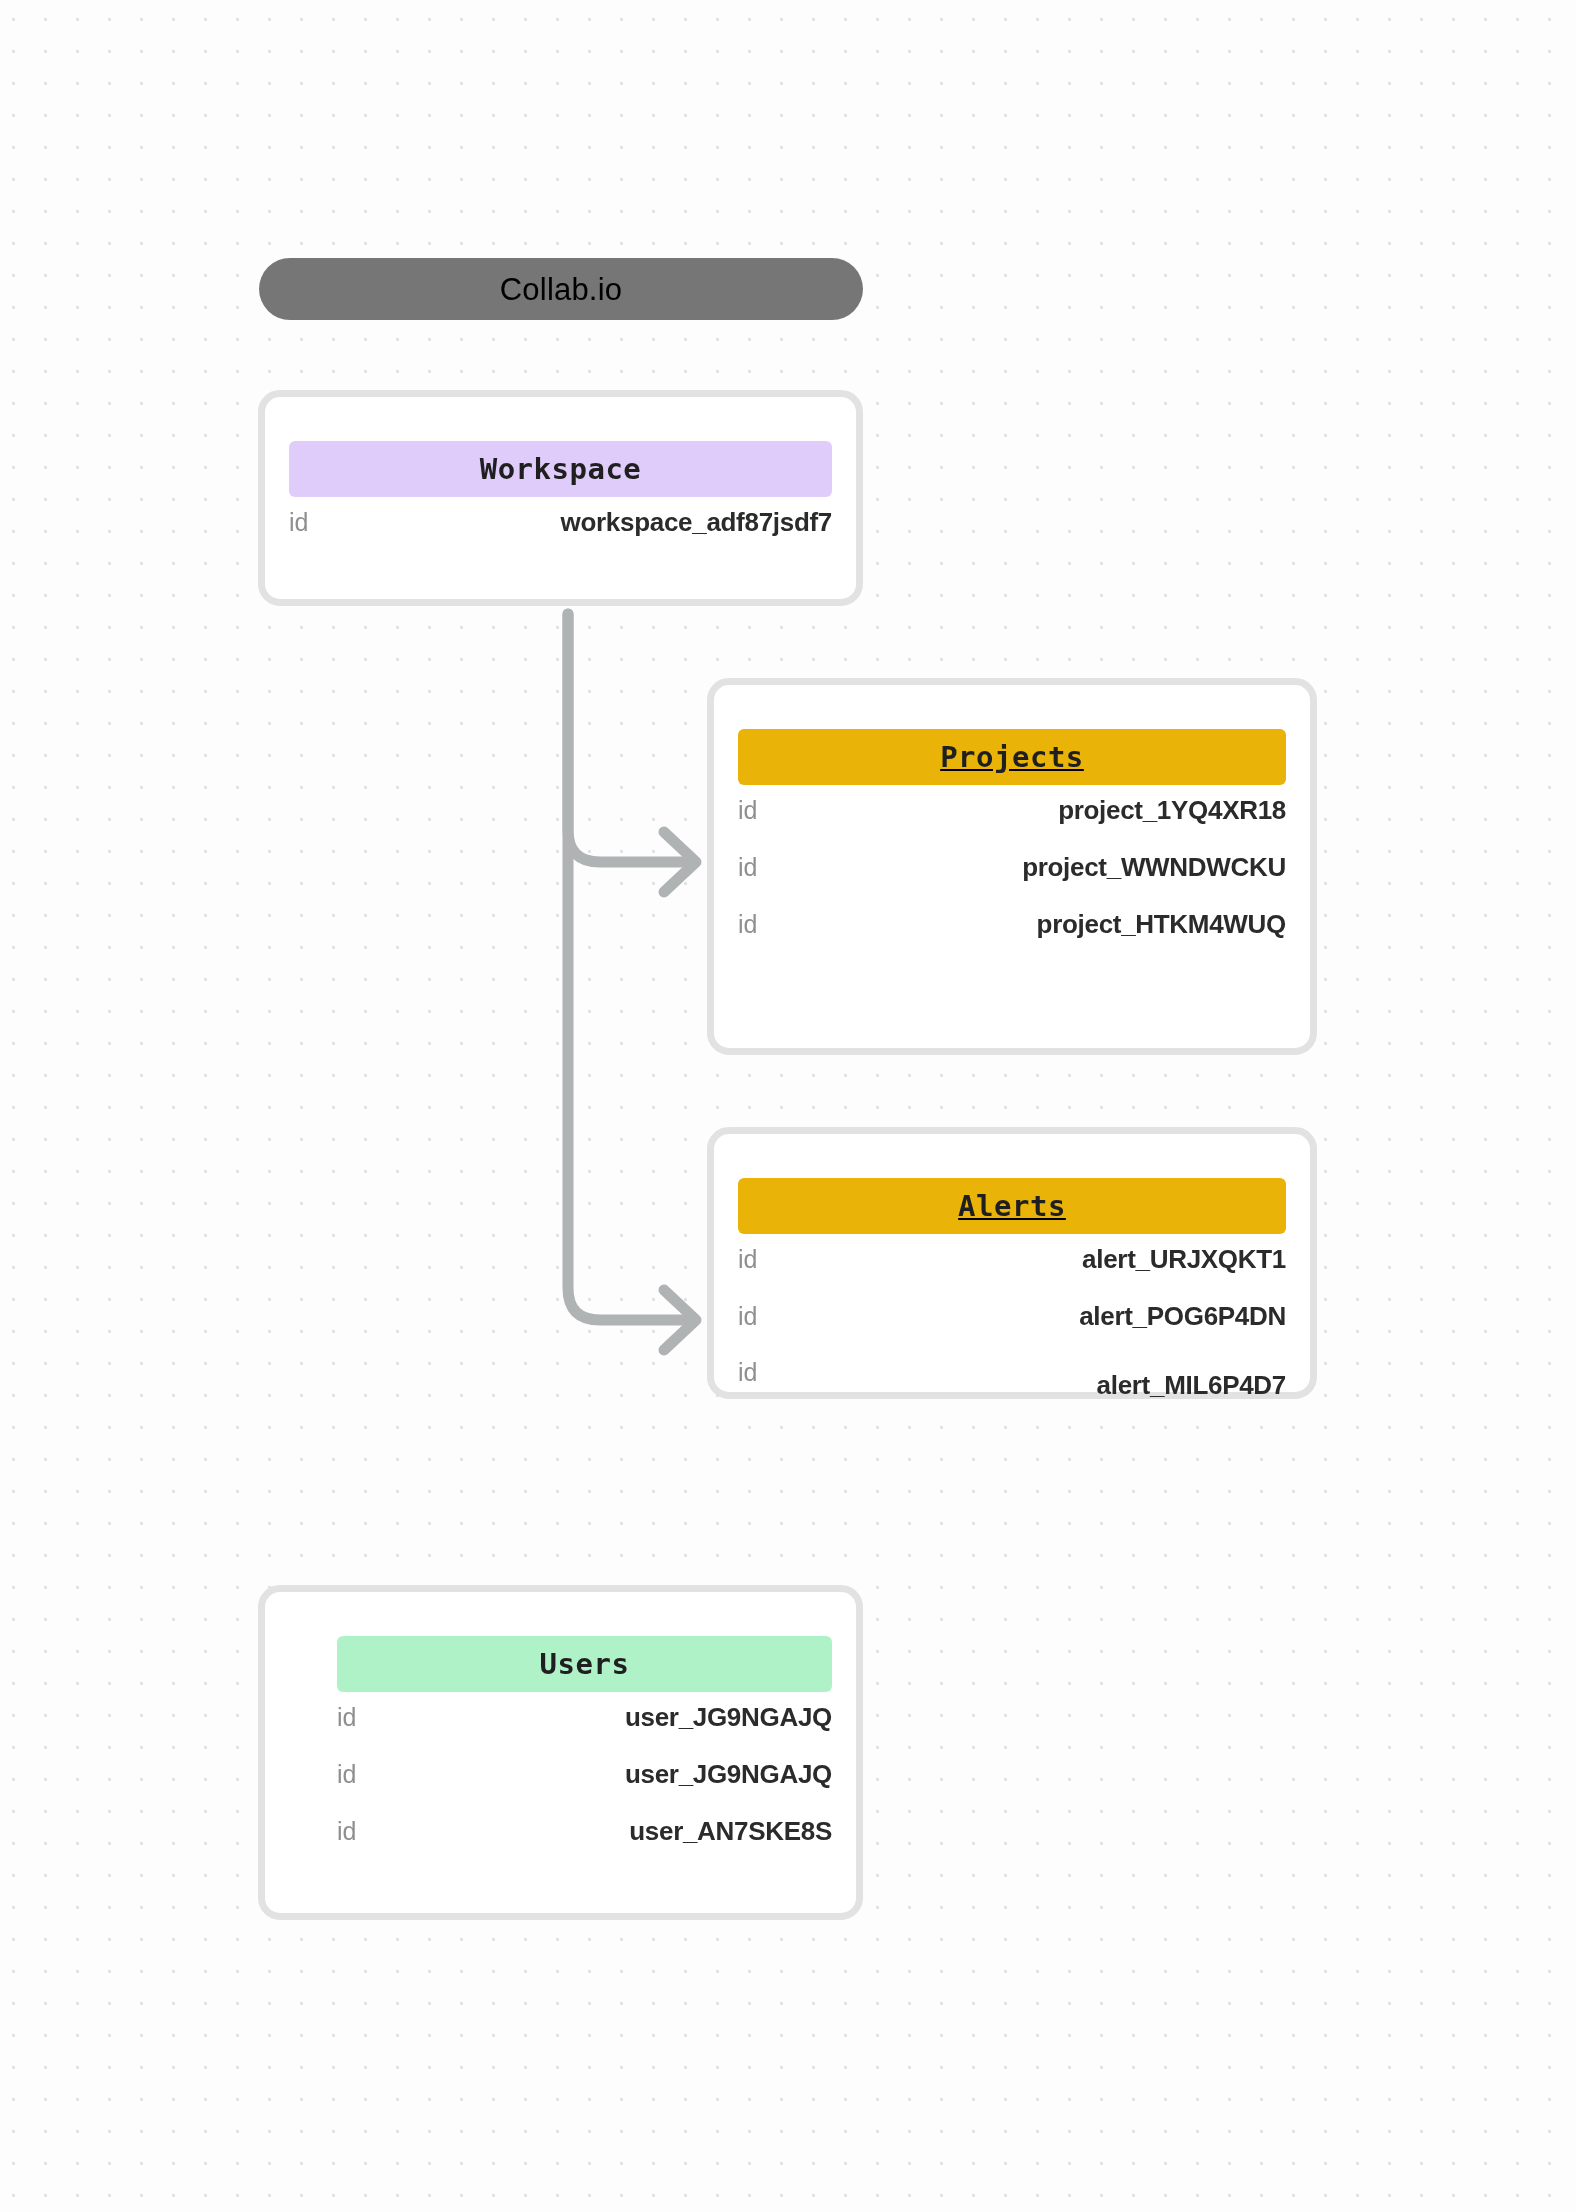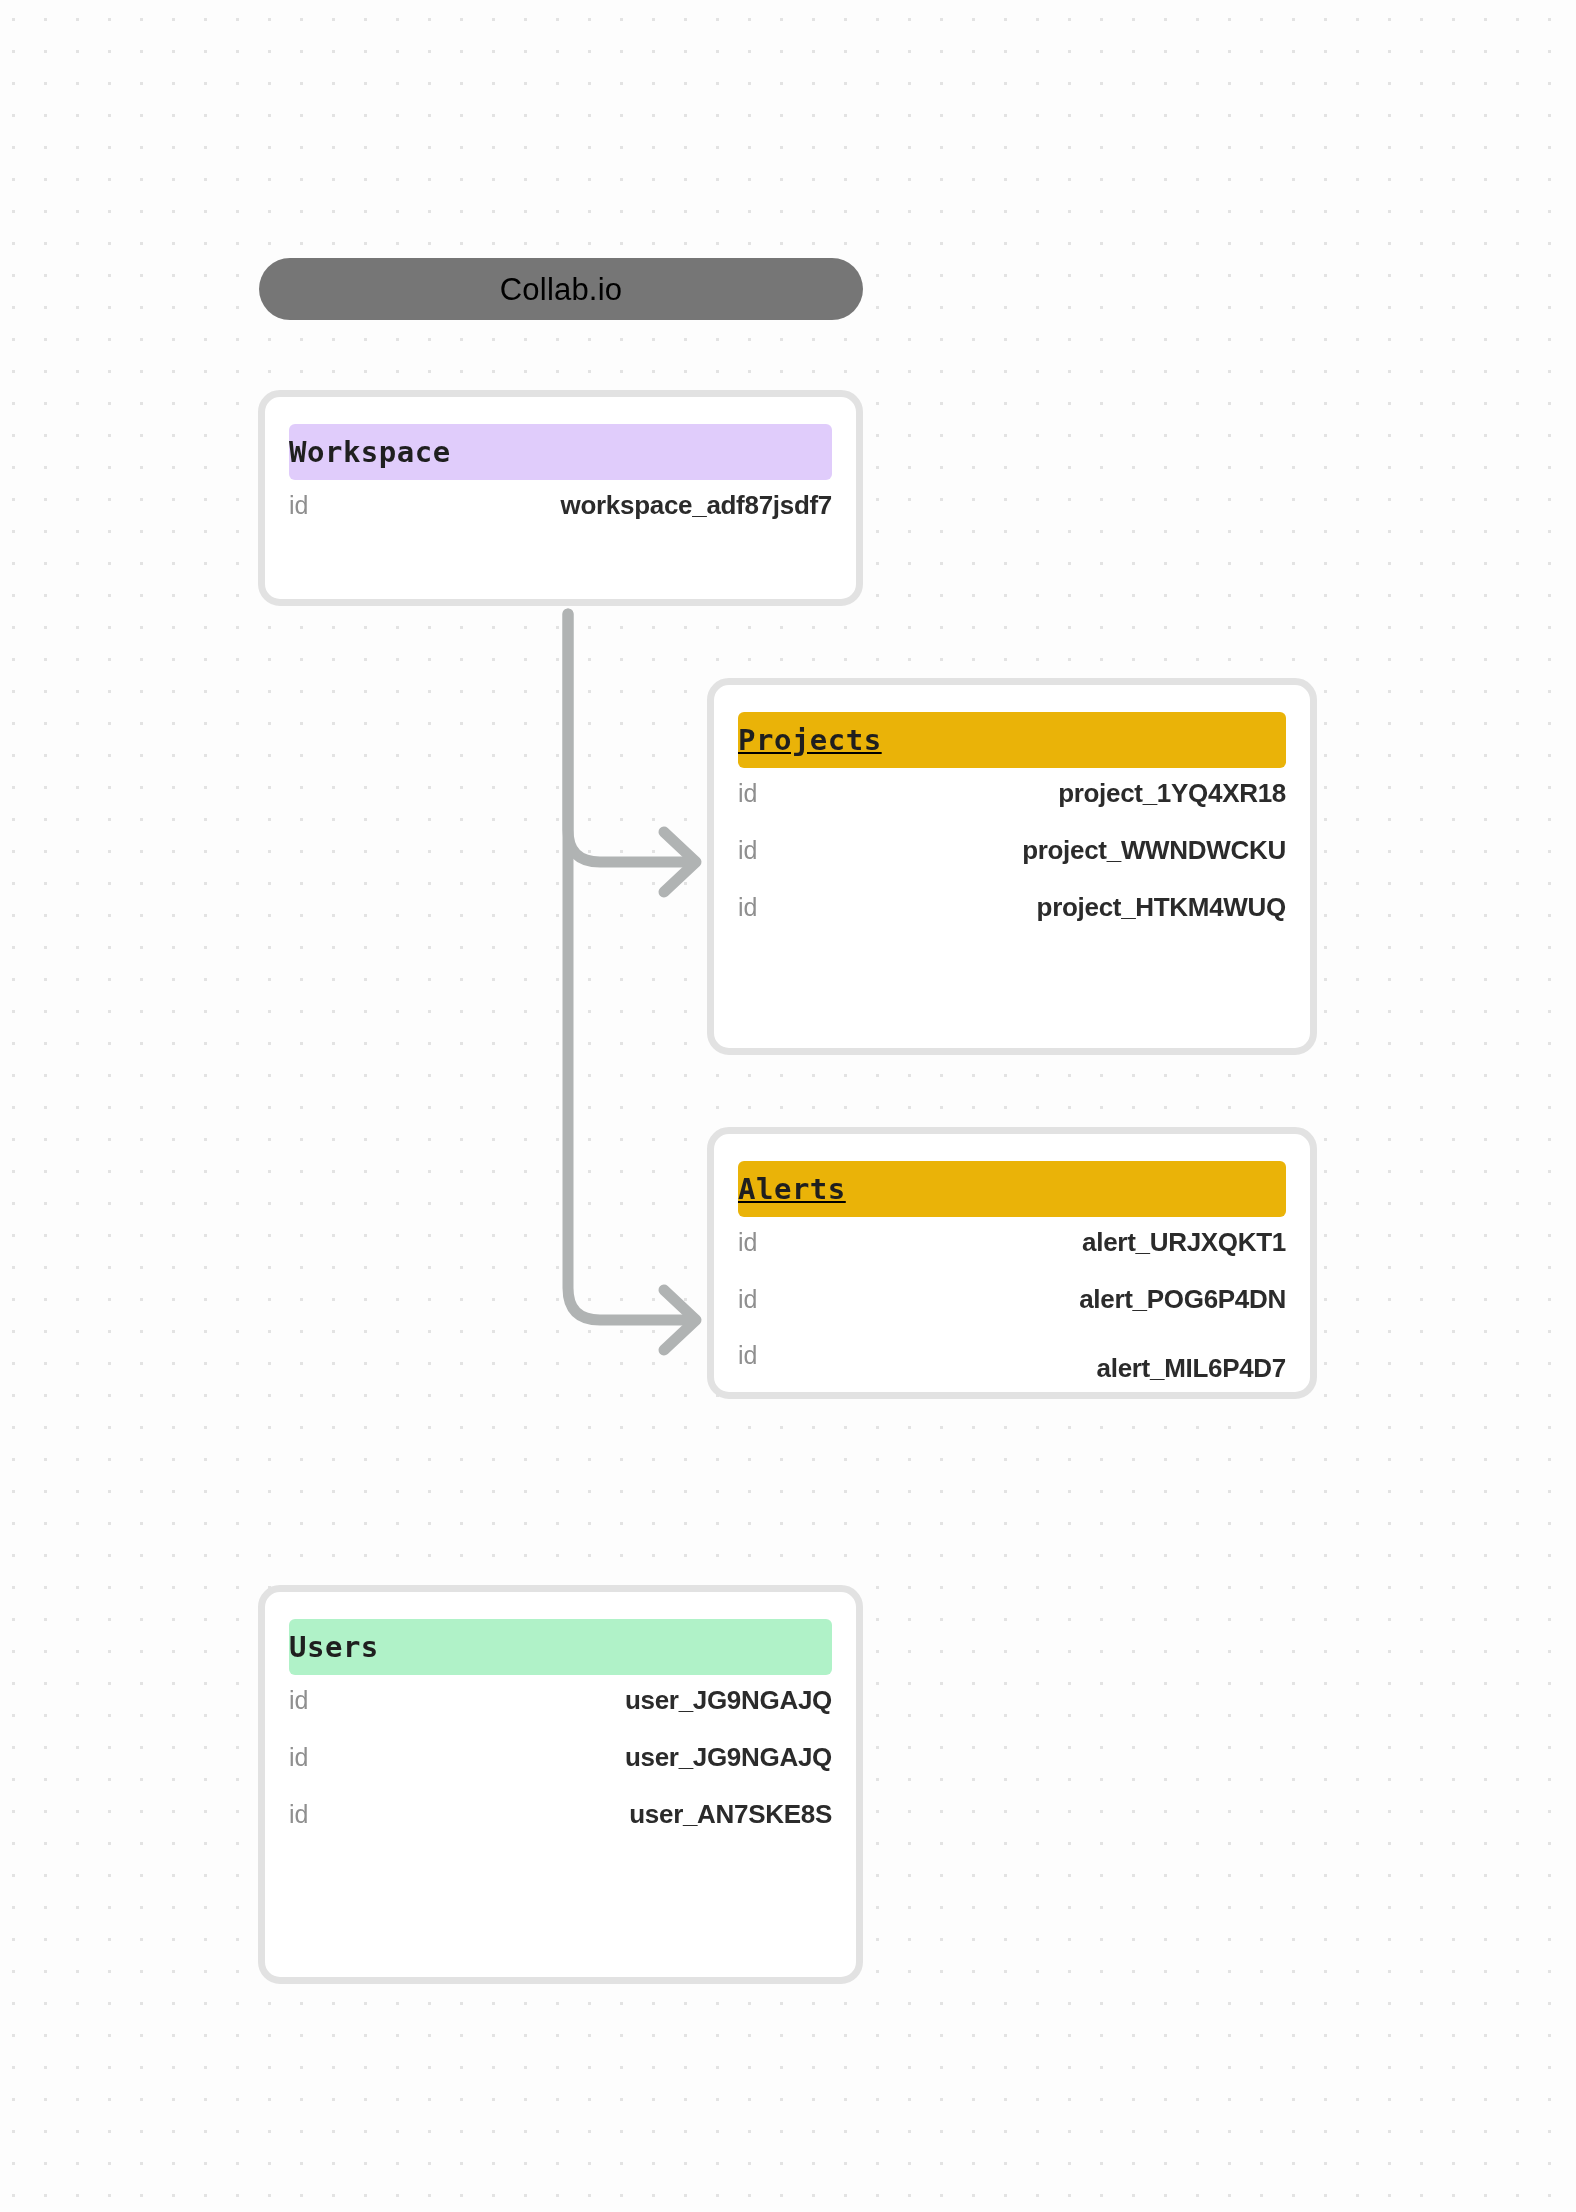--- a/index.html
+++ b/index.html
@@ -55,29 +55,29 @@
     border: 7px solid #e2e2e2;
     border-radius: 22px;
     padding: 0;
   }
   .entity-card.left  { left: 258px; width: 605px; }
   .entity-card.right { left: 707px; width: 610px; }
 
   .card-workspace { top: 390px;  height: 216px; }
   .card-projects  { top: 678px;  height: 377px; }
   .card-alerts    { top: 1127px; height: 272px; }
-  .card-users     { top: 1585px; height: 399px; }
+  .card-users     { top: 1585px; height: 335px; padding-left: 48px; }
 
   .card-header {
-    margin: 27px 24px 0 24px;
+    margin: 44px 24px 0 24px;
     height: 56px;
     border-radius: 6px;
     display: flex;
     align-items: center;
-    justify-content: flex-start;
+    justify-content: center;
   }
   .card-header-label {
     font-family: "DejaVu Sans Mono", "Liberation Mono", monospace;
     font-size: 29px;
     font-weight: 700;
     color: #1f1f1f;
     letter-spacing: 0.5px;
     line-height: 1;
   }
   .hdr-purple { background: #e0ccfb; }

